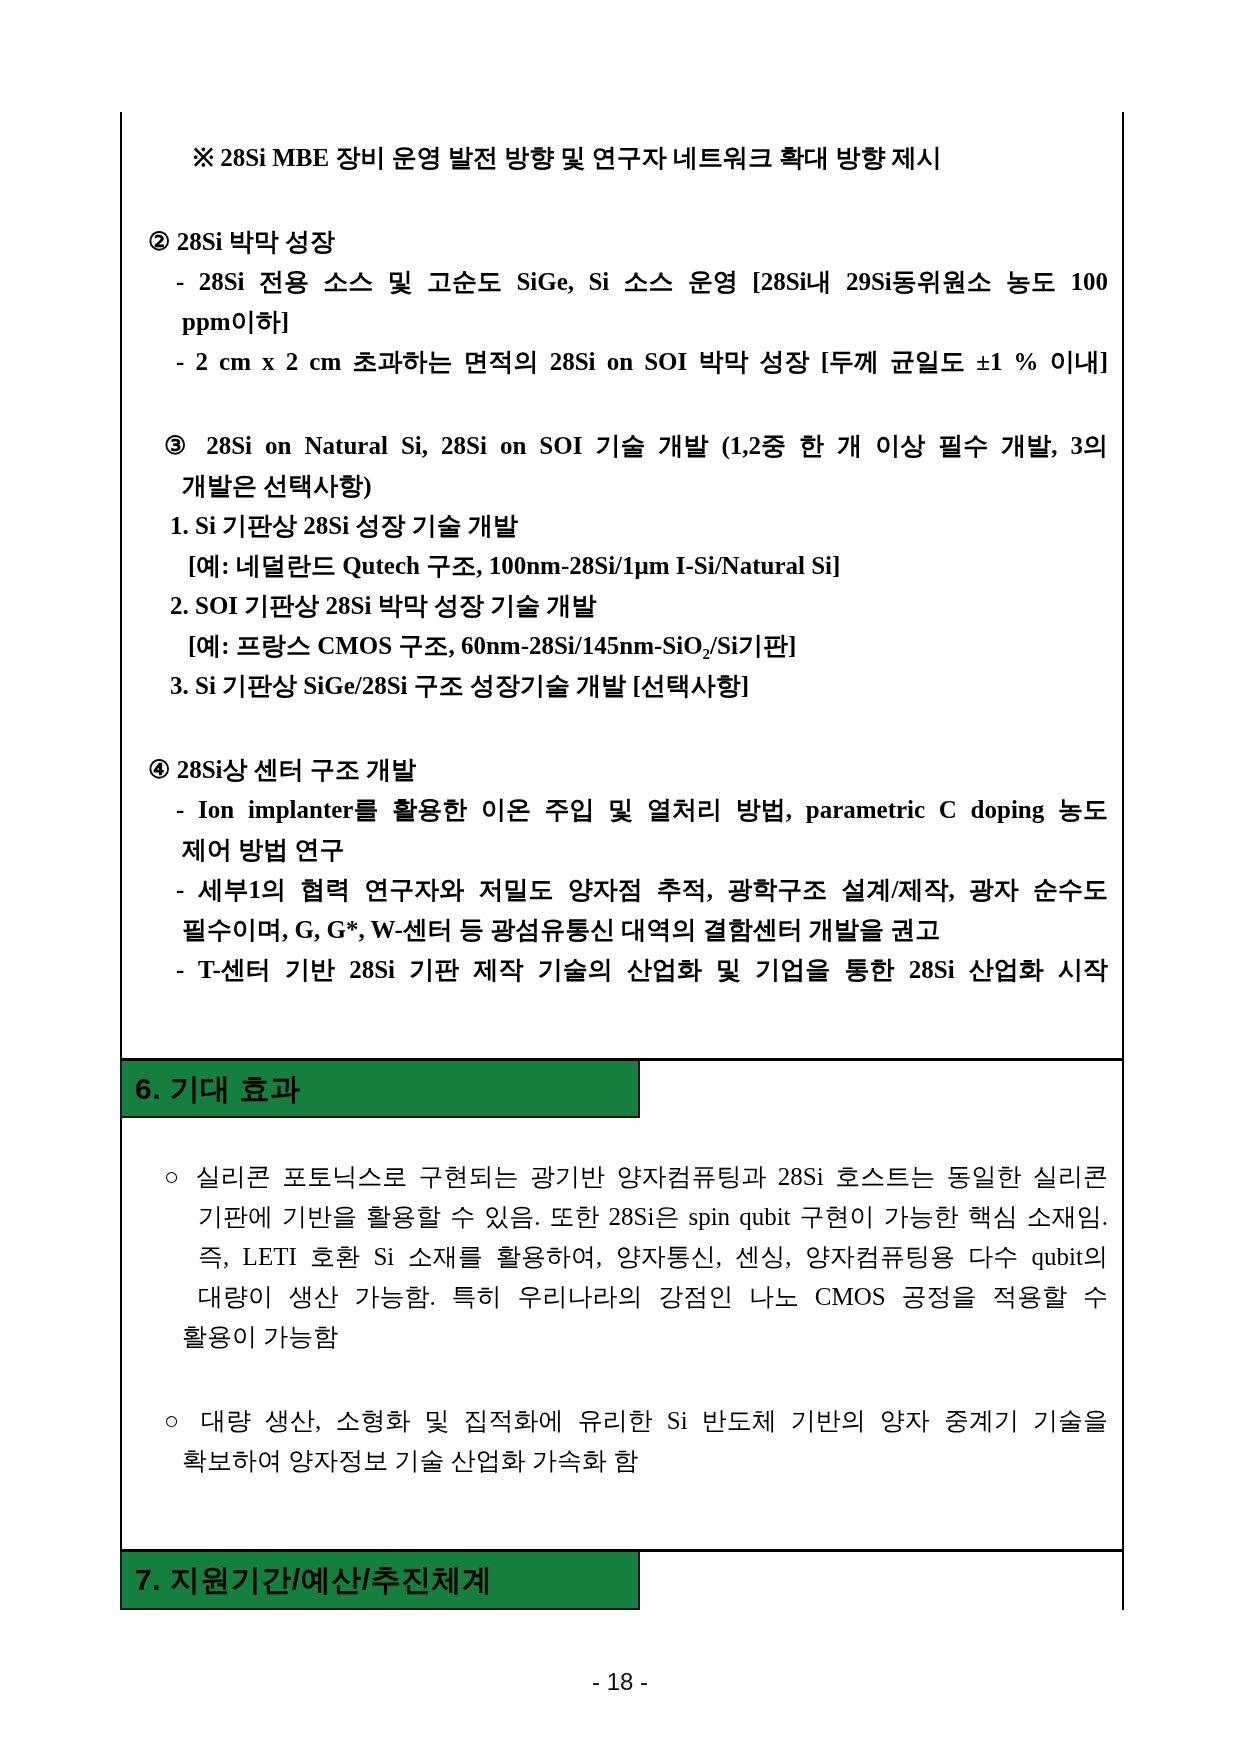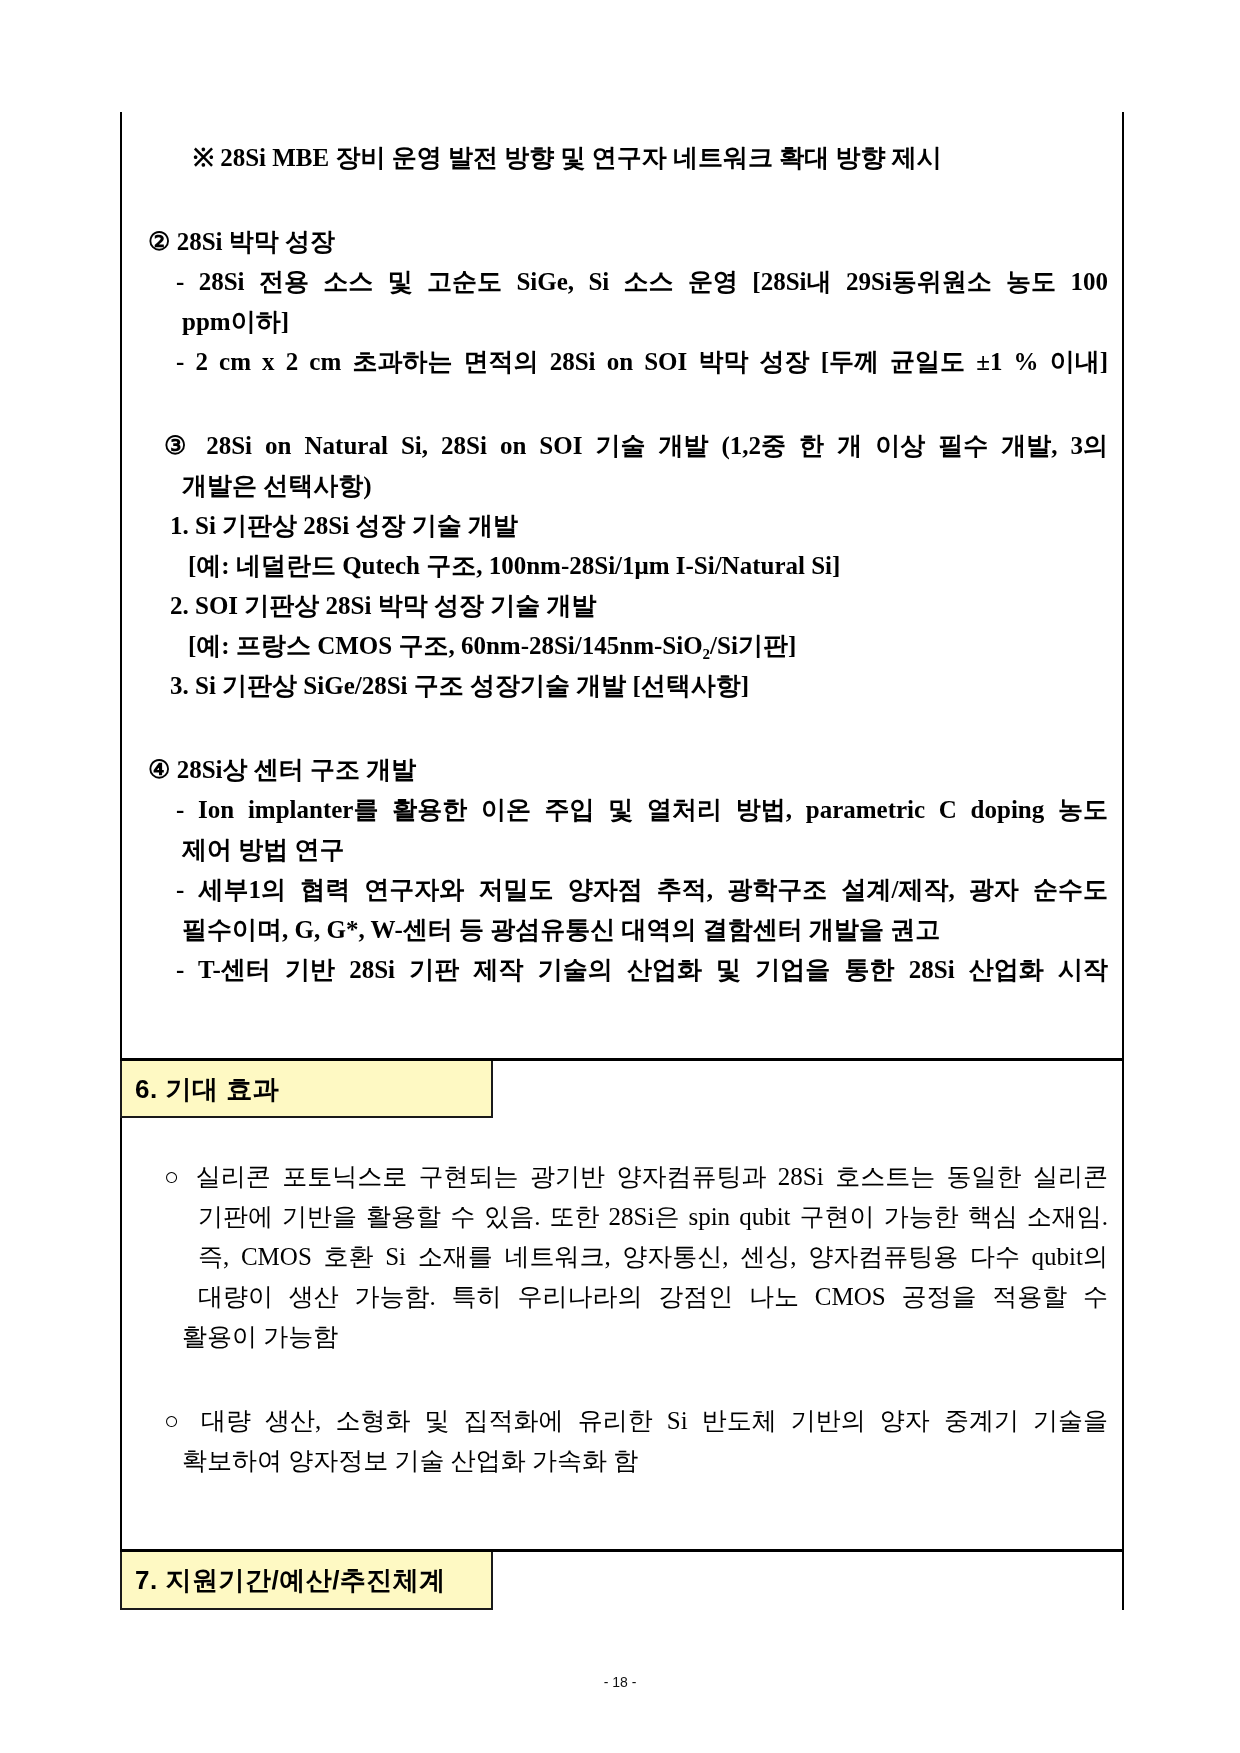--- a/index.html
+++ b/index.html
@@ -23,29 +23,29 @@
   .num{padding-left:22px;}
   .ex{padding-left:40px;}
   .jy{text-align:justify;text-align-last:justify;margin-left:16px;}
   .hdr-row{
     position:absolute;left:120px;width:1004px;box-sizing:border-box;
     border-top:3px solid #000;border-right:2px solid #000;background:#ffffff;
   }
   .hdr6{top:1058px;height:60px;}
   .hdr7{top:1549px;height:61px;}
   .hdr-box{
-    width:373px;height:100%;box-sizing:border-box;background:#fef9c3;
+    width:520px;height:100%;box-sizing:border-box;background:#15803d;
     border-left:2px solid #1a1a1a;border-right:2px solid #1a1a1a;border-bottom:2px solid #1a1a1a;
     display:flex;align-items:center;padding-left:13px;
-    font-family:"Liberation Sans","DejaVu Sans",sans-serif;font-weight:bold;font-size:26px;line-height:1;
+    font-family:"Liberation Sans","DejaVu Sans",sans-serif;font-weight:bold;font-size:30px;line-height:1;
     letter-spacing:0.5px;
   }
   .footer{
     position:absolute;top:1669px;left:0;width:100%;text-align:center;
-    font-family:"Liberation Sans","DejaVu Sans",sans-serif;font-size:14px;line-height:26px;color:#111;
+    font-family:"Liberation Sans","DejaVu Sans",sans-serif;font-size:24px;line-height:26px;color:#111;
   }
 </style>
 </head>
 <body>
 
 <div class="page">
 
   <div class="cell cell1">
       <div class="line note">※ 28Si MBE 장비 운영 발전 방향 및 연구자 네트워크 확대 방향 제시</div>
       <div class="gap"></div>
@@ -72,21 +72,21 @@
 
   <div class="hdr-row hdr6">
     <div class="hdr-box">
       <span>6. 기대 효과</span>
     </div>
   </div>
 
   <div class="cell cell2">
       <div class="line flush jy">○ 실리콘 포토닉스로 구현되는 광기반 양자컴퓨팅과 28Si 호스트는 동일한 실리콘</div>
       <div class="line cont jy">기판에 기반을 활용할 수 있음. 또한 28Si은 spin qubit 구현이 가능한 핵심 소재임.</div>
-      <div class="line cont jy">즉, CMOS 호환 Si 소재를 네트워크, 양자통신, 센싱, 양자컴퓨팅용 다수 qubit의</div>
+      <div class="line cont jy">즉, LETI 호환 Si 소재를 활용하여, 양자통신, 센싱, 양자컴퓨팅용 다수 qubit의</div>
       <div class="line cont jy">대량이 생산 가능함. 특히 우리나라의 강점인 나노 CMOS 공정을 적용할 수</div>
       <div class="line cont">활용이 가능함</div>
       <div class="gap"></div>
       <div class="line flush jy">○ 대량 생산, 소형화 및 집적화에 유리한 Si 반도체 기반의 양자 중계기 기술을</div>
       <div class="line cont">확보하여 양자정보 기술 산업화 가속화 함</div>
     </div>
 
   <div class="hdr-row hdr7">
     <div class="hdr-box">
       <span>7. 지원기간/예산/추진체계</span>

